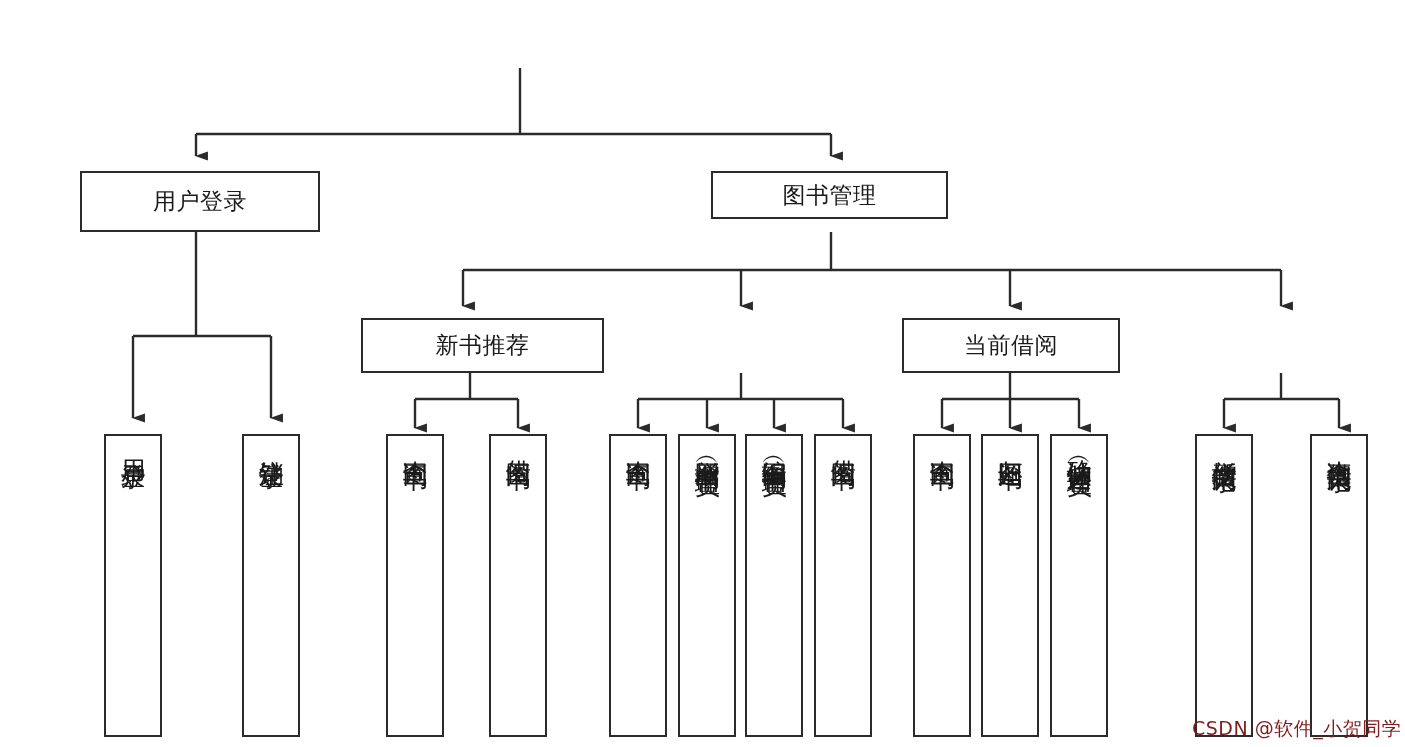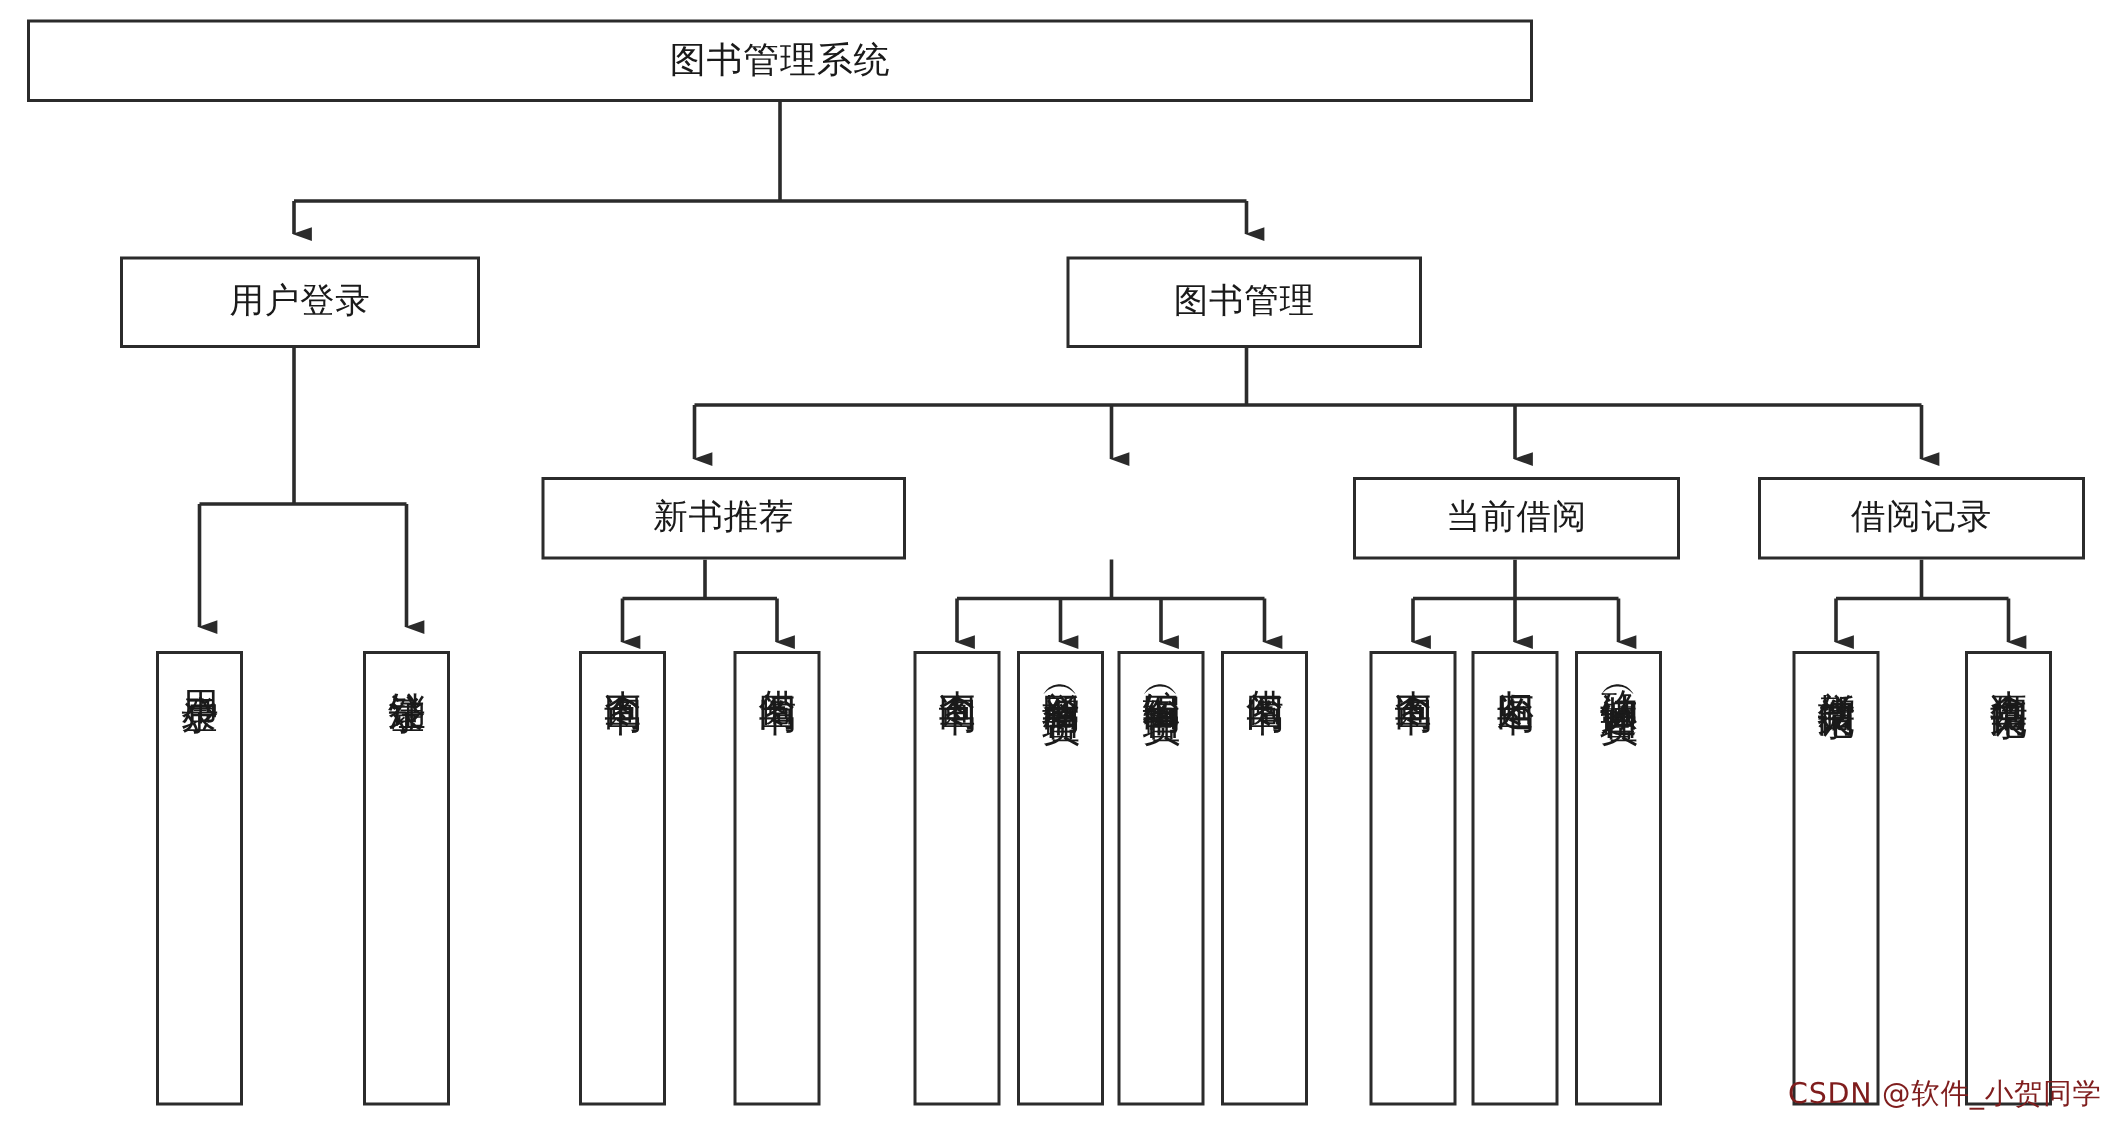--- a/index.html
+++ b/index.html
@@ -120,39 +120,33 @@
       <path d="M 1010 399 L 1010 428" marker-end="url(#arrow)"></path>
       <path d="M 1079 399 L 1079 428" marker-end="url(#arrow)"></path>
 
       <path d="M 1281 373 L 1281 399"></path>
       <path d="M 1224 399 L 1339 399"></path>
       <path d="M 1224 399 L 1224 428" marker-end="url(#arrow)"></path>
       <path d="M 1339 399 L 1339 428" marker-end="url(#arrow)"></path>
     </g>
   </svg>
 
-  <div class="node horiz root" style="left:18px; top:13px; width:1004px; height:55px;">
-    <span class="label">图书管理系统</span>
-  </div>
 
   <div class="node horiz" style="left:80px; top:171px; width:240px; height:61px;">
     <span class="label">用户登录</span>
   </div>
-  <div class="node horiz" style="left:711px; top:171px; width:237px; height:61px;">
+  <div class="node horiz" style="left:711px; top:171px; width:237px; height:48px;">
     <span class="label">图书管理</span>
   </div>
 
   <div class="node horiz" style="left:361px; top:318px; width:243px; height:55px;">
     <span class="label">新书推荐</span>
   </div>
   <div class="node horiz" style="left:902px; top:318px; width:218px; height:55px;">
     <span class="label">当前借阅</span>
-  </div>
-  <div class="node horiz" style="left:1172px; top:318px; width:218px; height:55px;">
-    <span class="label">借阅记录</span>
   </div>
 
   <div class="node vert" style="left:104px; top:434px; width:58px; height:303px;">
     <span class="label">用户登录</span>
   </div>
   <div class="node vert" style="left:242px; top:434px; width:58px; height:303px;">
     <span class="label">注销登录</span>
   </div>
 
   <div class="node vert" style="left:386px; top:434px; width:58px; height:303px;">

